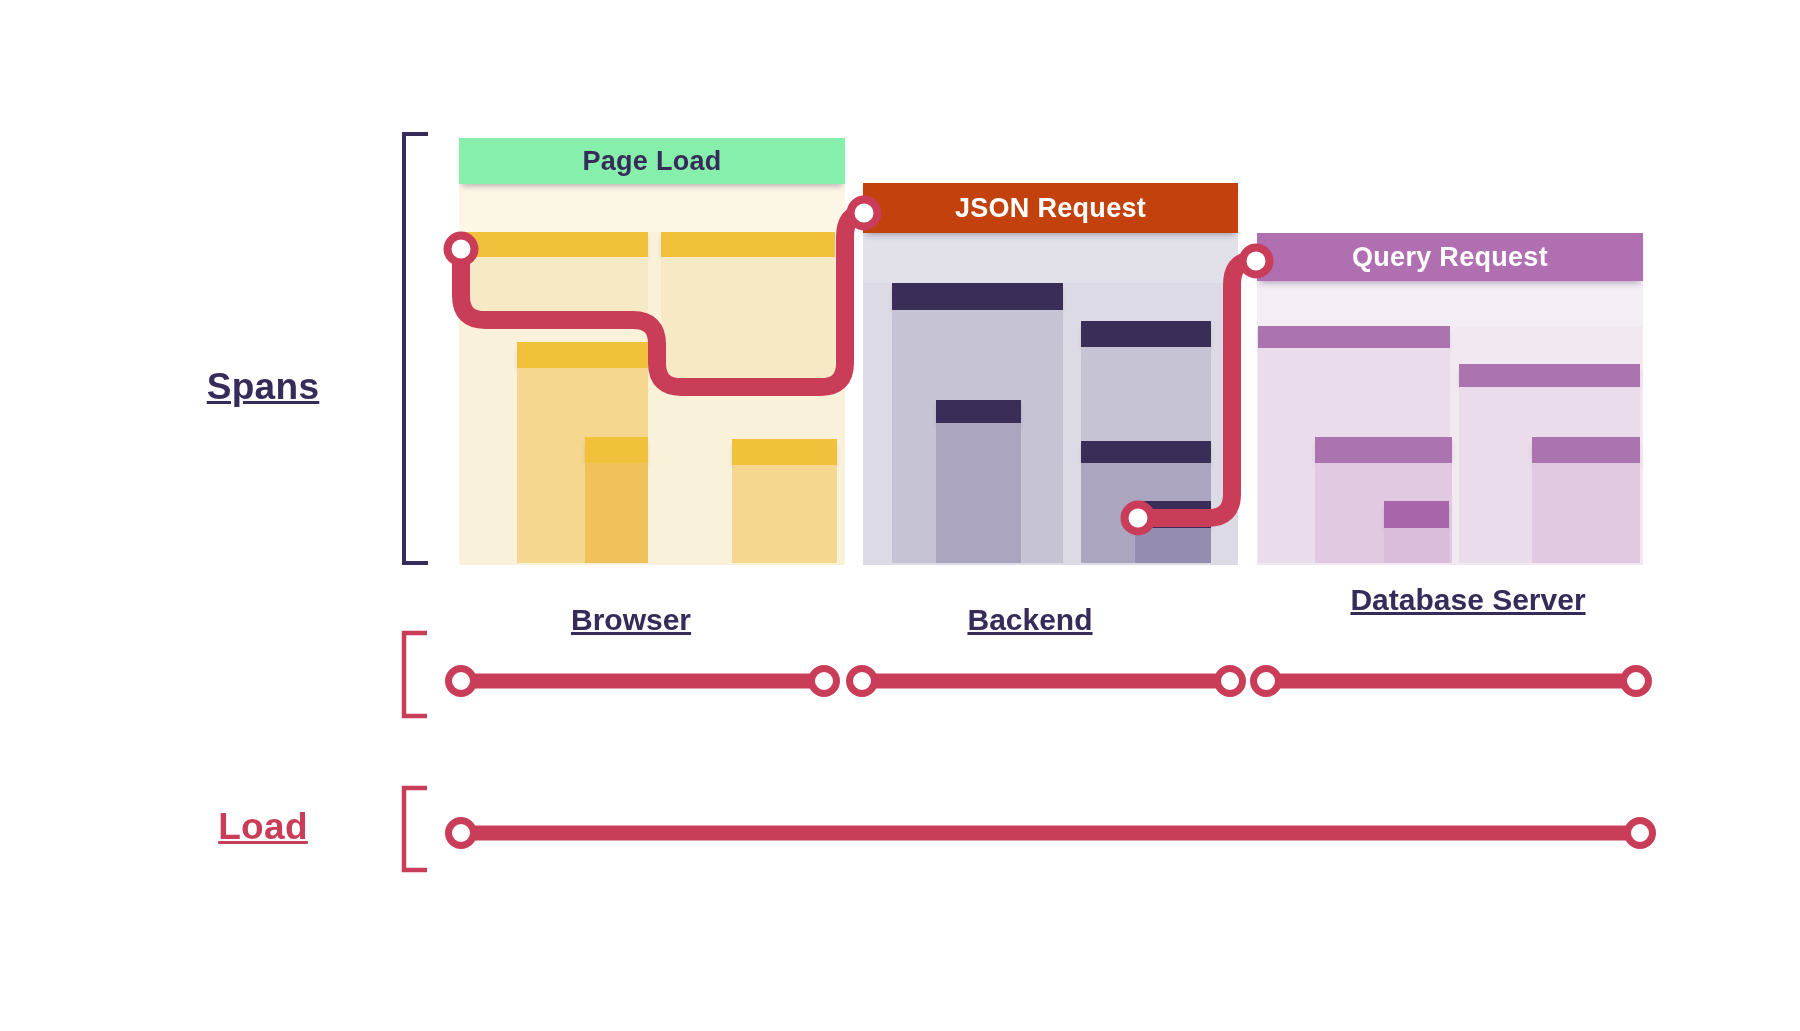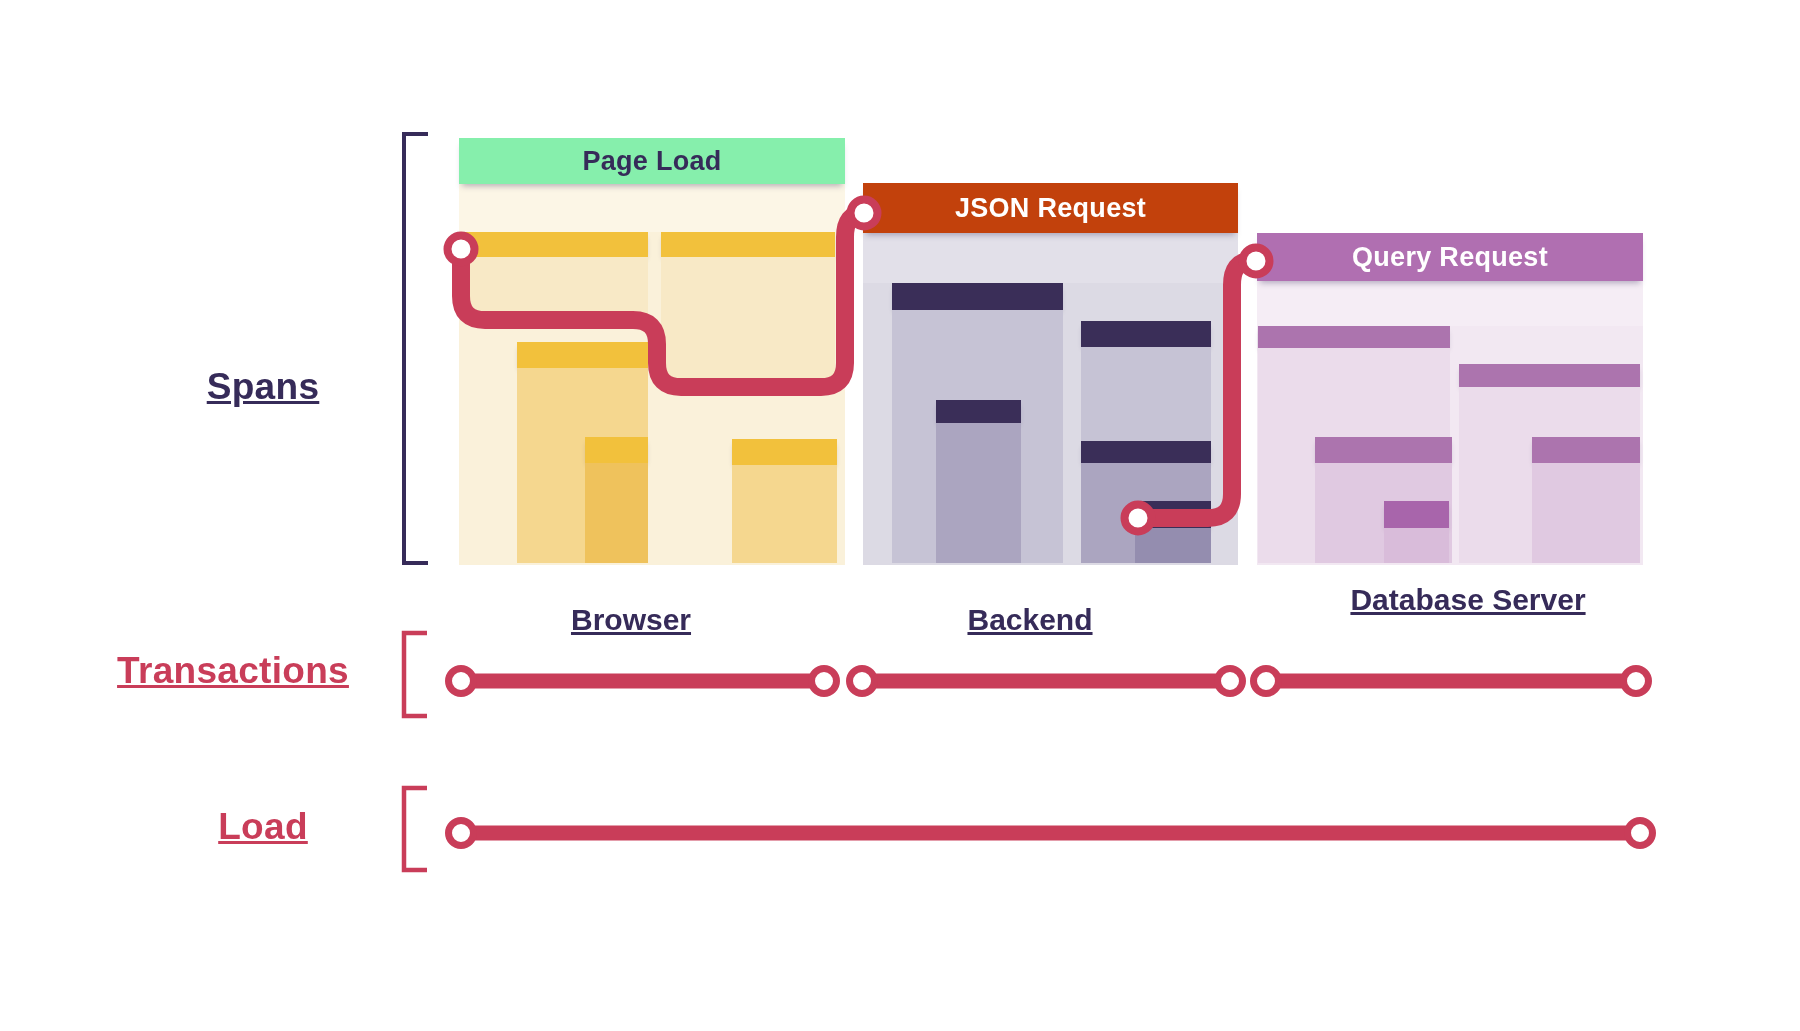--- a/index.html
+++ b/index.html
@@ -30,21 +30,20 @@
   .machine-label{font-size:30px;color:var(--dark);}
   .c-dark{color:var(--dark);}
   .c-red{color:var(--red);}
 </style>
 </head>
 <body>
 
 <div class="canvas" id="canvas">
 
   <div class="side-label c-dark" style="left: 263px; top: 387px;">Spans</div>
-  <div class="side-label c-red" style="left: 233px; top: 671px;">Transactions</div>
   <div class="side-label c-red" style="left: 263px; top: 827px;">Load</div>
 
   <div class="block" style="left: 459px; top: 138px; width: 386px; height: 427px;">
     <div class="block-body" style="top: 46px; background: rgb(250, 241, 218);"></div>
     <div class="block-strip" style="top: 46px; height: 48px; background: rgb(252, 246, 230);"></div>
     <div class="block-header" style="height: 46px; background: #86efac; color: rgb(54, 43, 89);">
       <span>Page Load</span>
     </div>
   </div>
 

